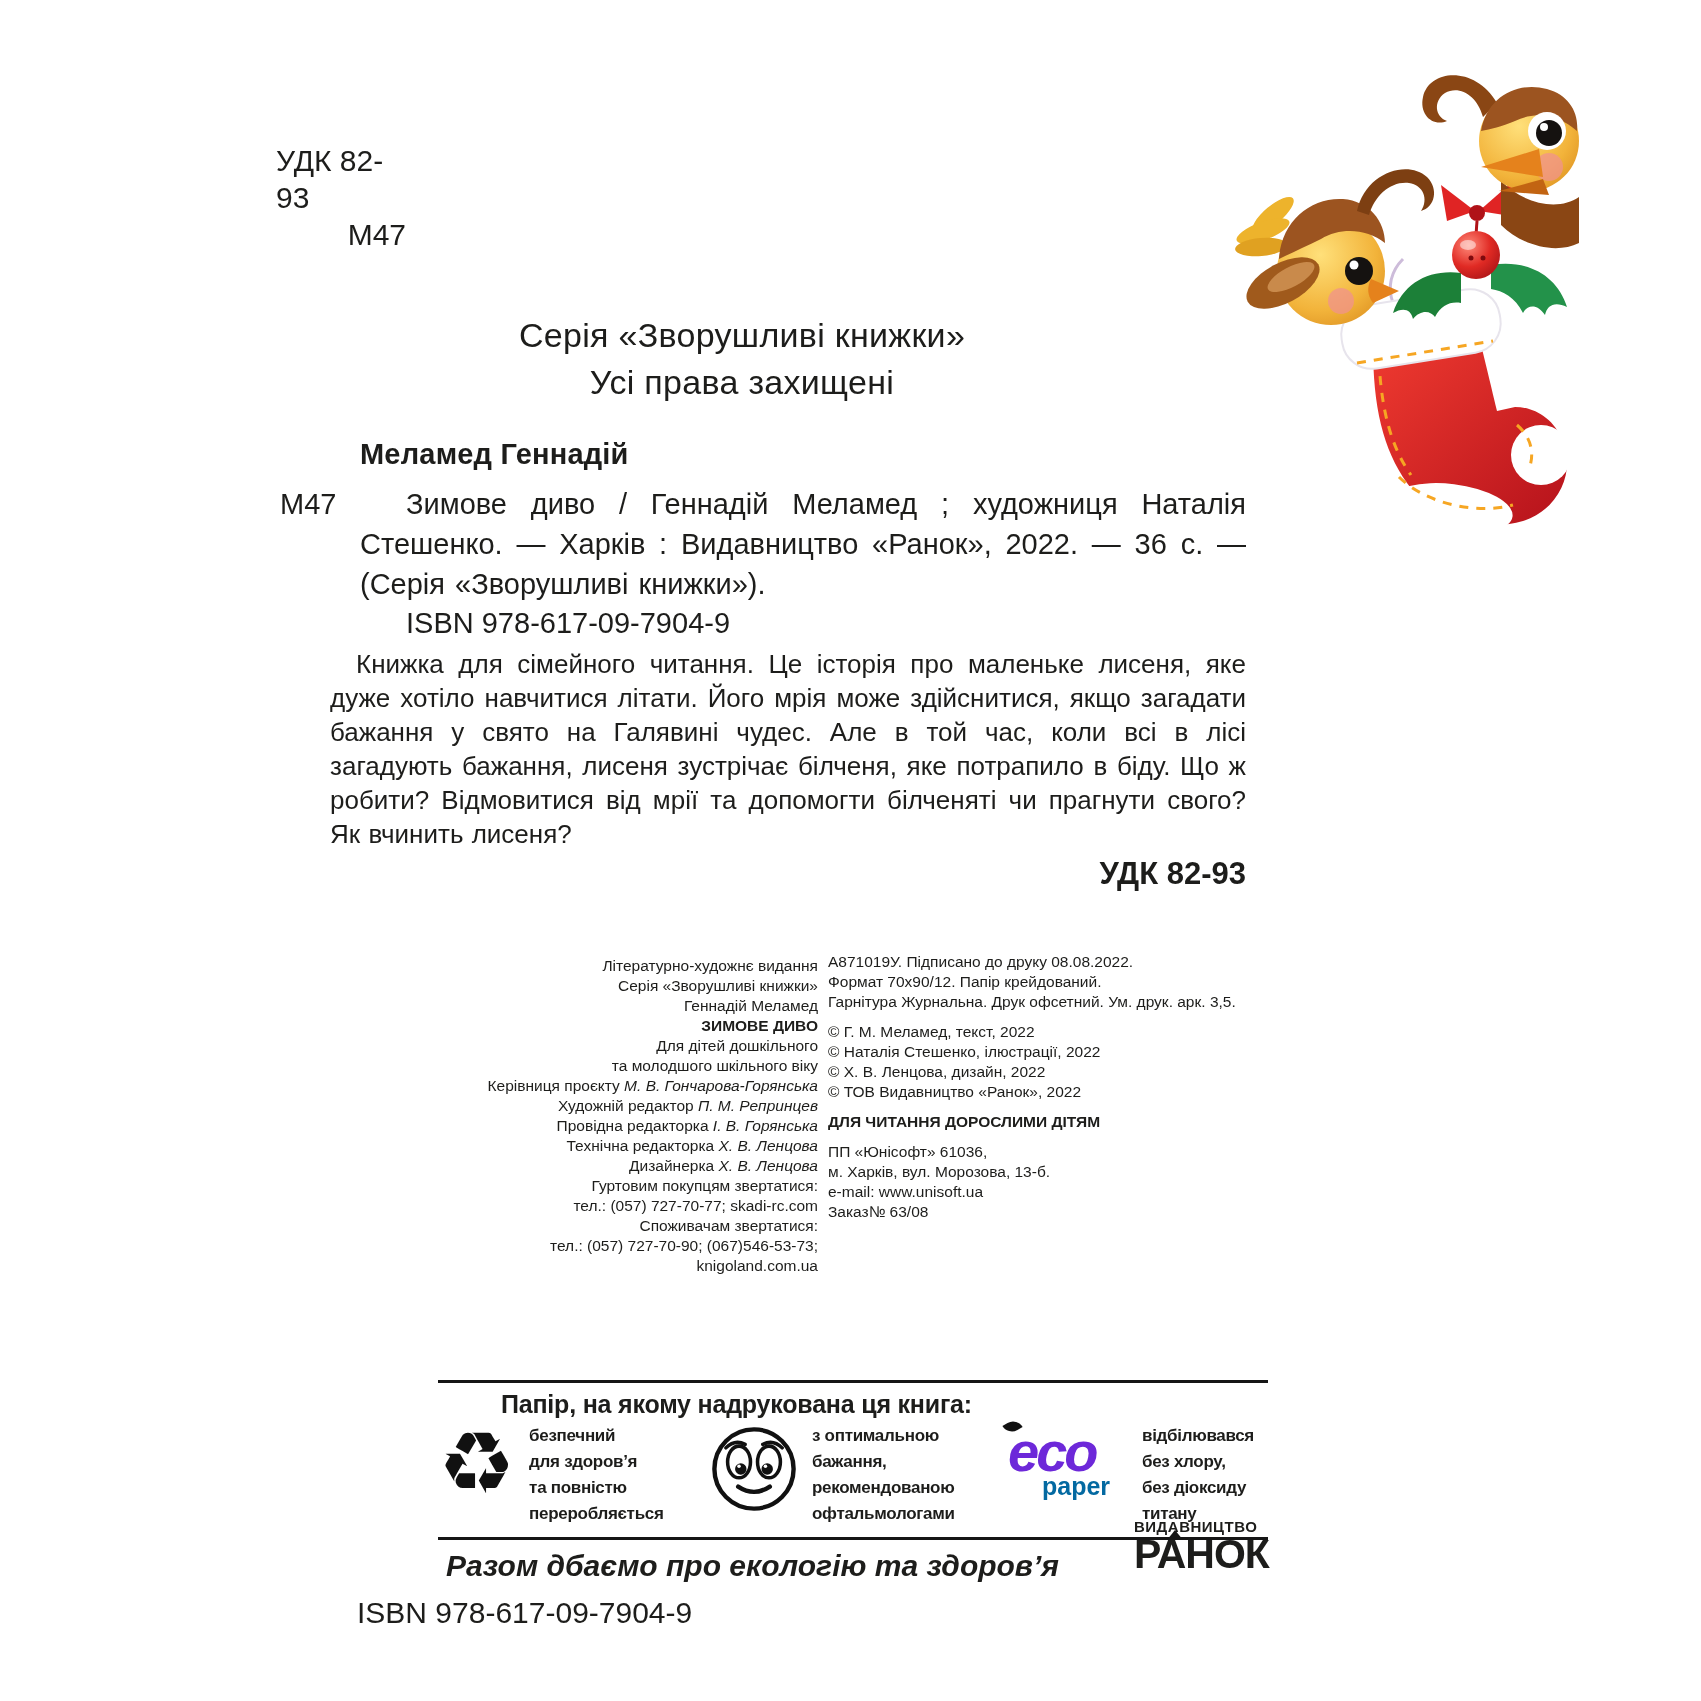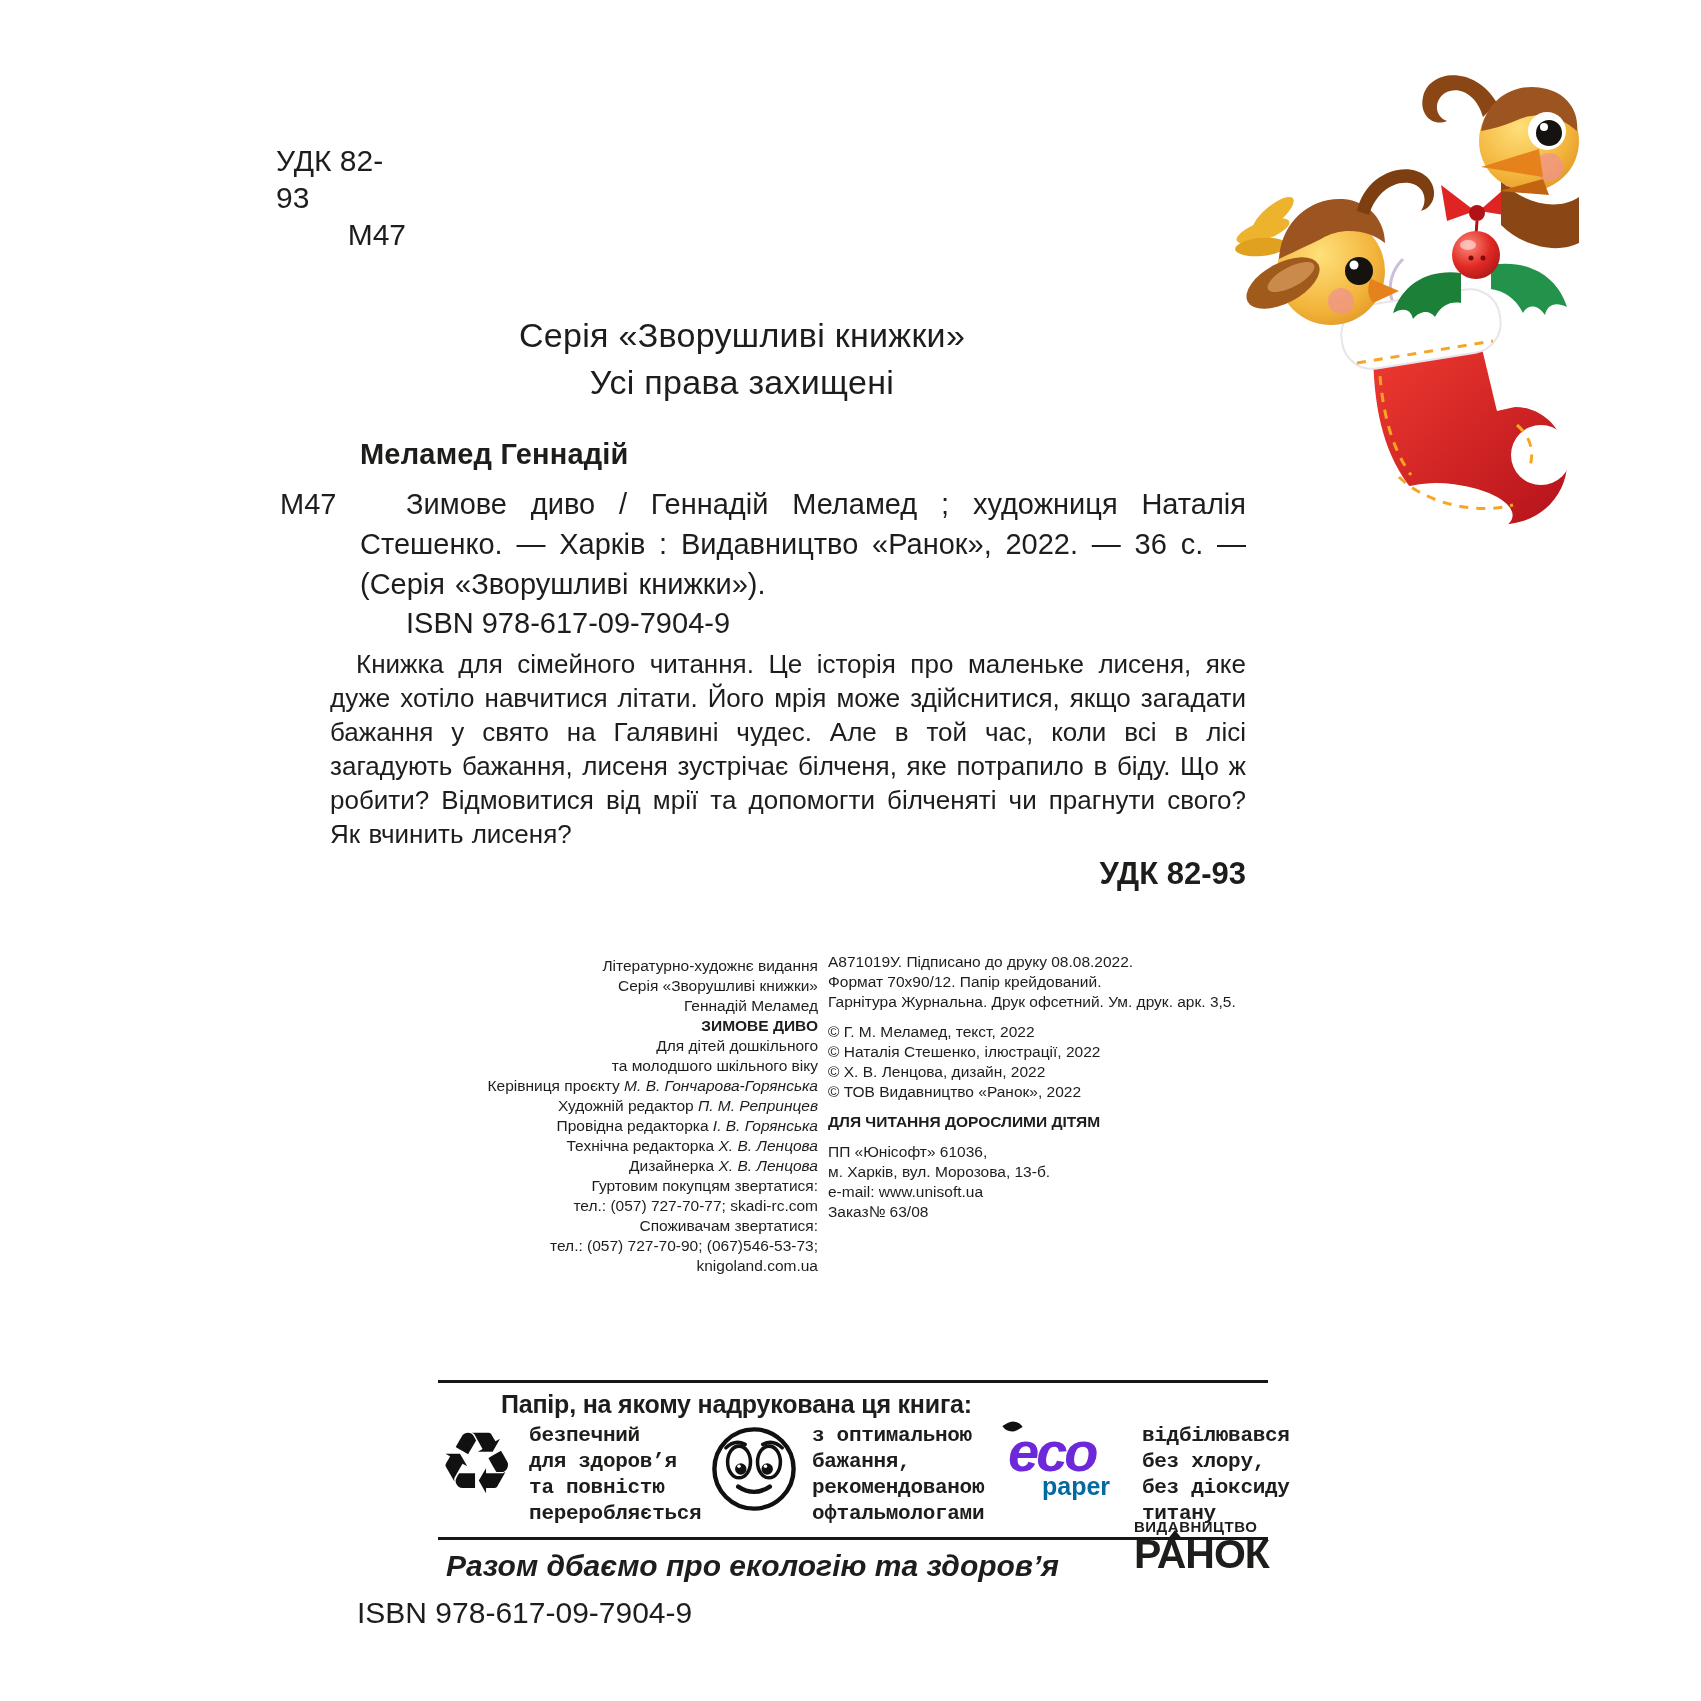--- a/index.html
+++ b/index.html
@@ -35,21 +35,21 @@
 
   
   .eco { position:absolute; left:438px; top:1380px; width:830px; height:160px;
          border-top:3px solid #161616; border-bottom:3px solid #161616; }
   .eco-h { margin:7px 0 4px 63px; font-size:25px; font-weight:bold; letter-spacing:-.2px; }
   .eco-items { position:relative; height:116px; }
   .eco-item { position:absolute; top:0; display:flex; gap:14px; align-items:flex-start; }
   .i1 { left:0; } .i2 { left:272px; } .i3 { left:570px; }
   .rec { font-family:"DejaVu Sans", sans-serif; font-size:86px; line-height:88px; margin-top:-4px; color:#111; }
   .smiley { width:88px; height:88px; margin-top:2px; }
-  .eline { font-size:21px; line-height:26px; font-weight:bold; letter-spacing:-.3px;font-family:Liberation Mono, monospace; }
+  .eline { font-size:17px; line-height:26px; font-weight:bold; letter-spacing:-.3px; }
   .ecologo { width:120px; position:relative; margin-top:8px; }
   .e1 { font-size:56px; line-height:42px; font-weight:bold; font-style:italic; letter-spacing:-3px; color:#6d28d9; }
   .e2 { font-size:25px; line-height:26px; font-weight:bold; margin-left:34px; color:#0369a1; }
   .ecologo::before { content:""; position:absolute; left:-4px; top:-10px; width:17px; height:11px;
                      background:#111; border-radius:0 14px 0 14px; transform:rotate(-30deg); }
 
   
   .tagline { position:absolute; left:446px; top:1549px; font-size:30px; font-weight:bold; font-style:italic; }
   .ranok   { position:absolute; left:1134px; top:1518px; width:130px; text-align:left; }
   .r1 { font-size:15px; line-height:17px; font-weight:bold; letter-spacing:.5px; }

